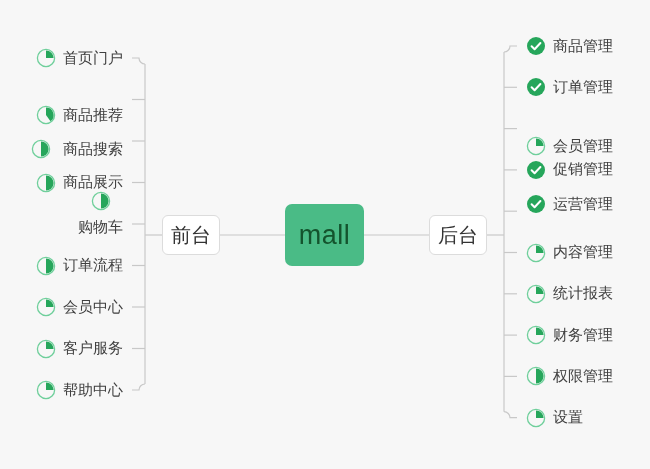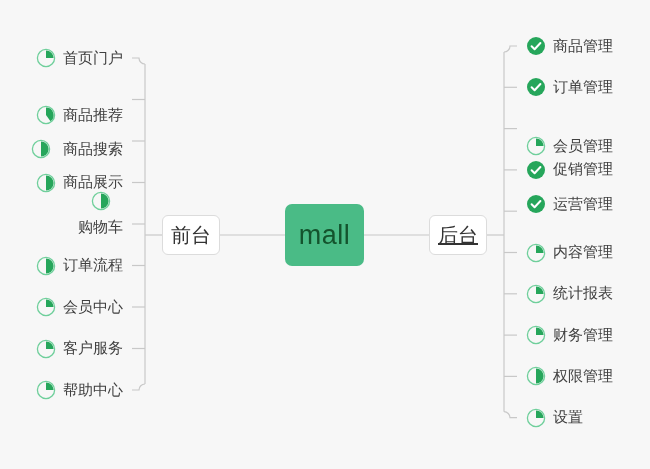--- a/index.html
+++ b/index.html
@@ -56,21 +56,21 @@
     border: 1px solid #dcdcdc;
     border-radius: 6px;
     display: flex;
     align-items: center;
     justify-content: center;
     color: #333333;
     font-size: 20px;
     box-sizing: border-box;
   }
   .node-branch.left  { left: 162px; }
-  .node-branch.right { left: 429px; text-decoration: underline; }
+  .node-branch.right { left: 429px; }
 
   
   .leaf {
     position: absolute;
     height: 26px;
     display: flex;
     align-items: center;
     gap: 7px;
   }
   .leaf.left {

